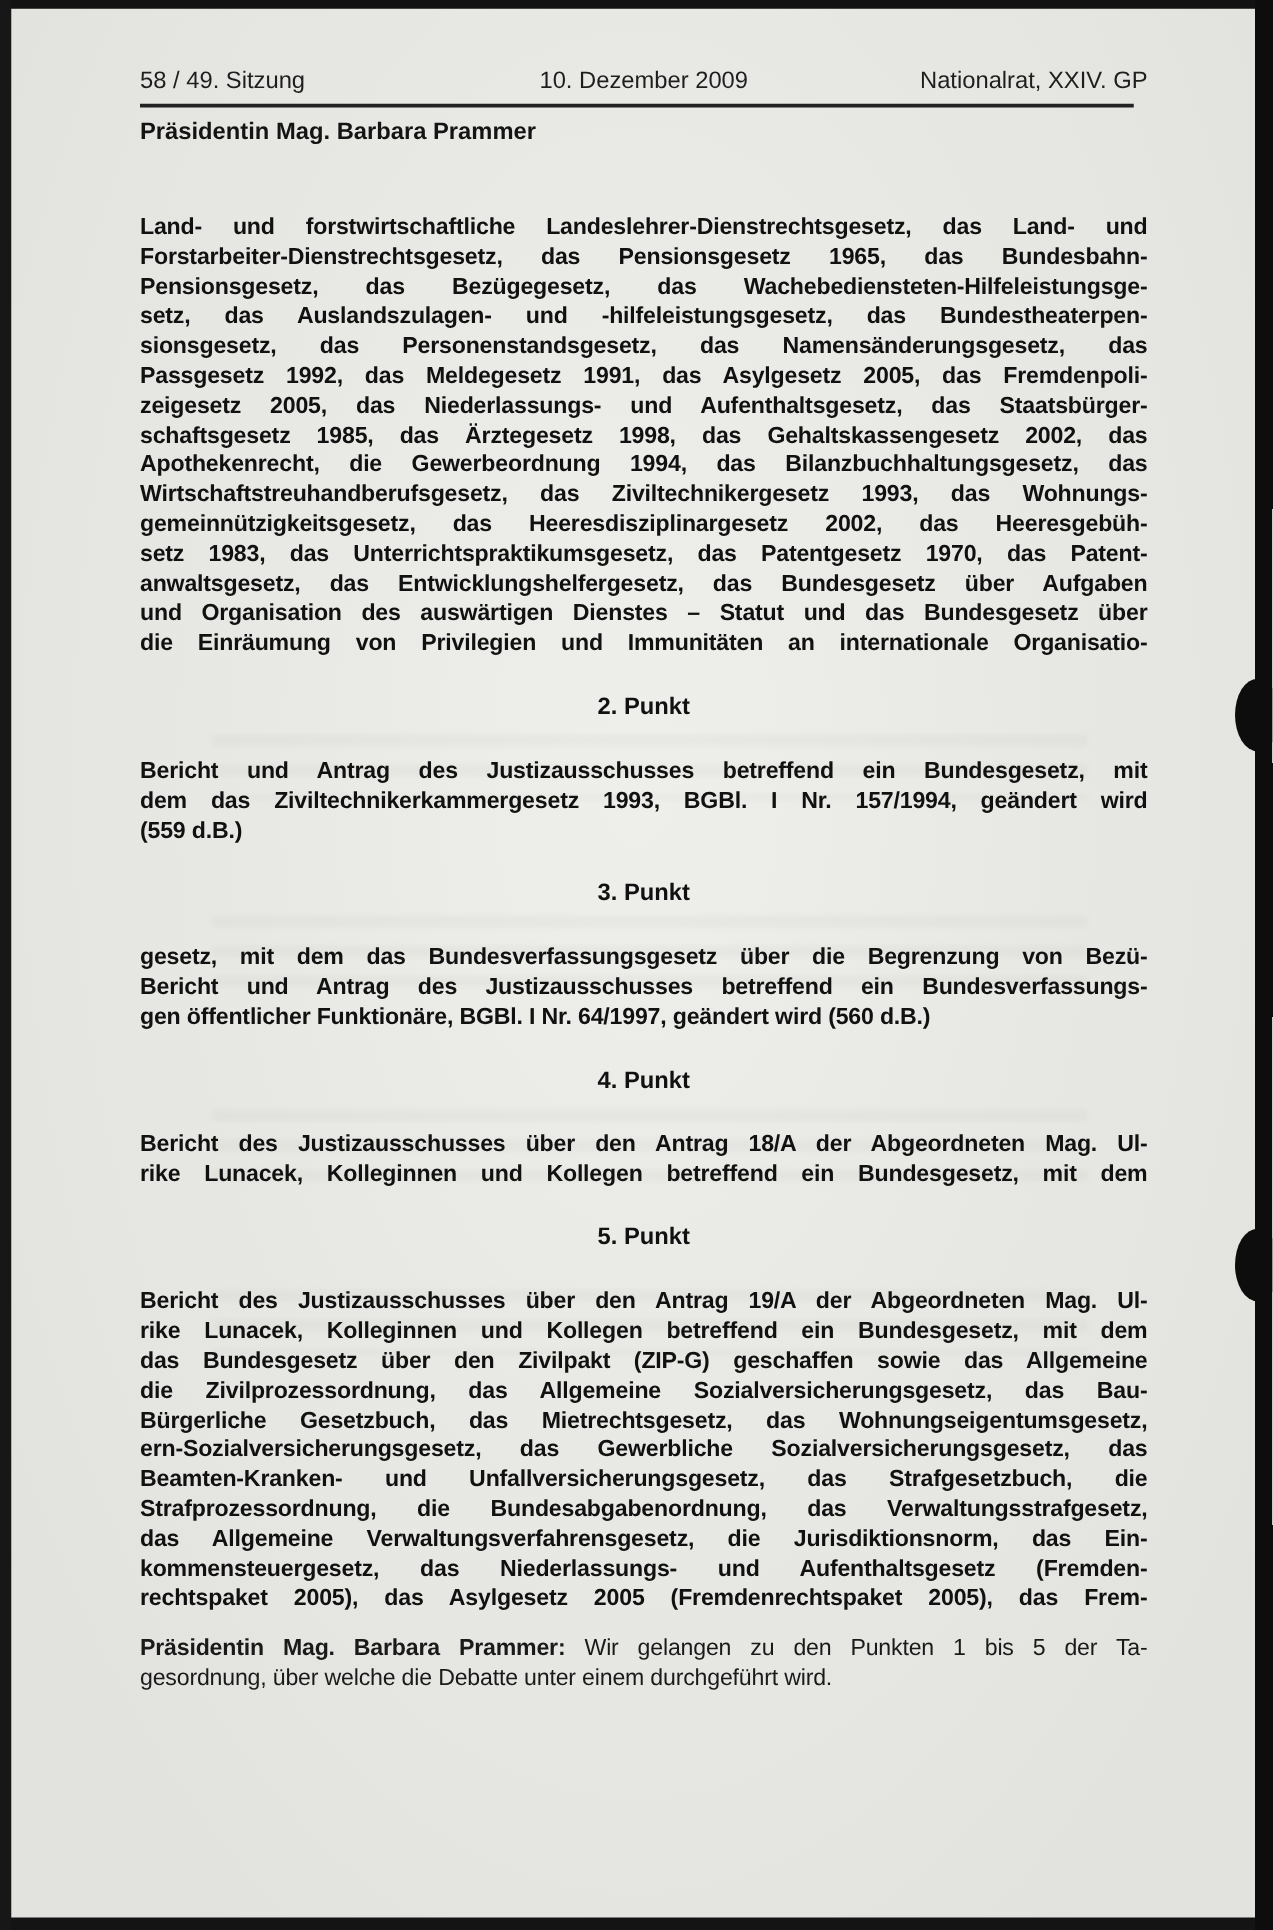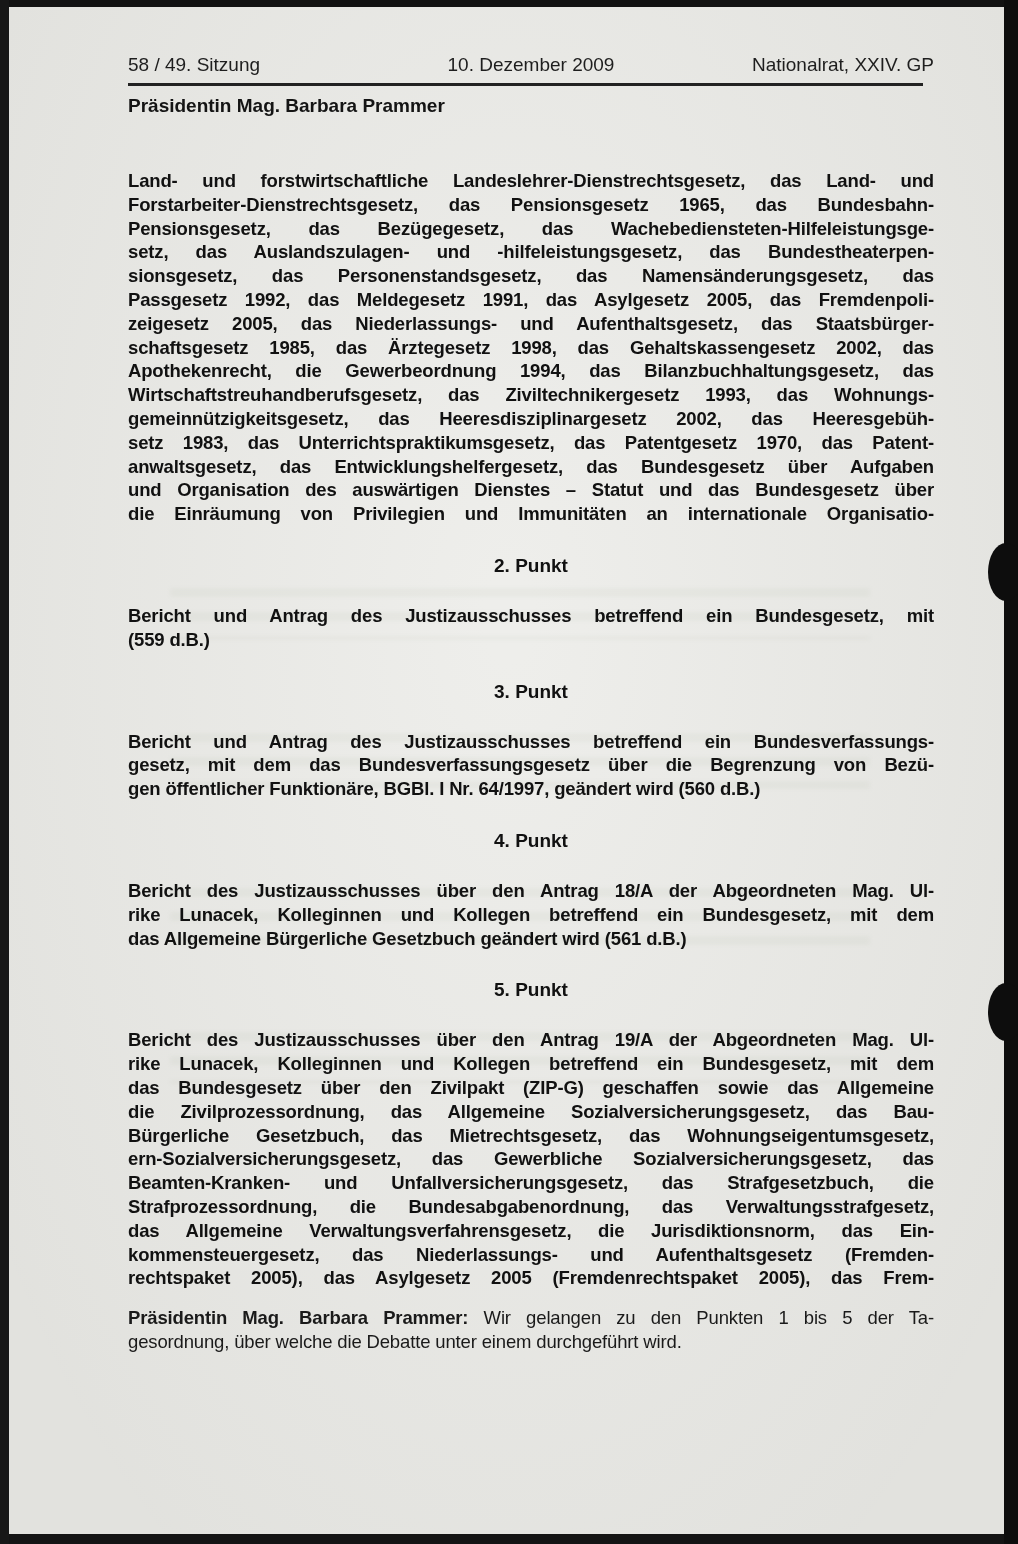--- a/index.html
+++ b/index.html
@@ -37,21 +37,21 @@
       rgba(135,148,120,0.18) 0px, rgba(135,148,120,0.18) 9px,
       rgba(0,0,0,0) 9px, rgba(0,0,0,0) 24px);
     filter: blur(2px); opacity: 0.35;
   }
   .ghost1 { top: 588px;  height: 52px; }
   .ghost2 { top: 733px;  height: 56px; }
   .ghost3 { top: 888px;  height: 60px; }
   .ghost4 { top: 1032px; height: 52px; }
 
   .content {
-    position: absolute; left: 128px; top: 0; width: 806px; z-index: 3;
+    position: absolute; left: 112px; top: 0; width: 806px; z-index: 3;
     color: #161616;
   }
   .hdr {
     display: grid; grid-template-columns: 1fr auto 1fr;
     padding-top: 54px; font-size: 19px; line-height: 22px; color: #1e1e1e;
   }
   .hdr .c { justify-self: center; }
   .hdr .r { justify-self: end; }
   .rule { height: 3px; background: #222; margin-top: 7px; width: 795px; }
   .running { font-weight: bold; font-size: 19px; line-height: 22px; margin-top: 9px; color: #141414; }
@@ -102,33 +102,33 @@
           <div class="jline">Wirtschaftstreuhandberufsgesetz, das Ziviltechnikergesetz 1993, das Wohnungs-</div>
           <div class="jline">gemeinnützigkeitsgesetz, das Heeresdisziplinargesetz 2002, das Heeresgebüh-</div>
           <div class="jline">setz 1983, das Unterrichtspraktikumsgesetz, das Patentgesetz 1970, das Patent-</div>
           <div class="jline">anwaltsgesetz, das Entwicklungshelfergesetz, das Bundesgesetz über Aufgaben</div>
           <div class="jline">und Organisation des auswärtigen Dienstes – Statut und das Bundesgesetz über</div>
           <div class="jline">die Einräumung von Privilegien und Immunitäten an internationale Organisatio-</div>
         </div>
         <div class="punkt">2. Punkt</div>
         <div class="para">
           <div class="jline">Bericht und Antrag des Justizausschusses betreffend ein Bundesgesetz, mit</div>
+          <div class="jline">dem das Ziviltechnikerkammergesetz 1993, BGBl. I Nr. 157/1994, geändert wird</div>
           <div class="jline last">(559 d.B.)</div>
         </div>
         <div class="punkt">3. Punkt</div>
         <div class="para">
+          <div class="jline">gesetz, mit dem das Bundesverfassungsgesetz über die Begrenzung von Bezü-</div>
           <div class="jline">Bericht und Antrag des Justizausschusses betreffend ein Bundesverfassungs-</div>
-          <div class="jline">gesetz, mit dem das Bundesverfassungsgesetz über die Begrenzung von Bezü-</div>
           <div class="jline last">gen öffentlicher Funktionäre, BGBl. I Nr. 64/1997, geändert wird (560 d.B.)</div>
         </div>
         <div class="punkt">4. Punkt</div>
         <div class="para">
           <div class="jline">Bericht des Justizausschusses über den Antrag 18/A der Abgeordneten Mag. Ul-</div>
           <div class="jline">rike Lunacek, Kolleginnen und Kollegen betreffend ein Bundesgesetz, mit dem</div>
-          <div class="jline last">das Allgemeine Bürgerliche Gesetzbuch geändert wird (561 d.B.)</div>
         </div>
         <div class="punkt">5. Punkt</div>
         <div class="para">
           <div class="jline">Bericht des Justizausschusses über den Antrag 19/A der Abgeordneten Mag. Ul-</div>
           <div class="jline">rike Lunacek, Kolleginnen und Kollegen betreffend ein Bundesgesetz, mit dem</div>
           <div class="jline">das Bundesgesetz über den Zivilpakt (ZIP-G) geschaffen sowie das Allgemeine</div>
           <div class="jline">die Zivilprozessordnung, das Allgemeine Sozialversicherungsgesetz, das Bau-</div>
           <div class="jline">Bürgerliche Gesetzbuch, das Mietrechtsgesetz, das Wohnungseigentumsgesetz,</div>
           <div class="jline">ern-Sozialversicherungsgesetz, das Gewerbliche Sozialversicherungsgesetz, das</div>
           <div class="jline">Beamten-Kranken- und Unfallversicherungsgesetz, das Strafgesetzbuch, die</div>

